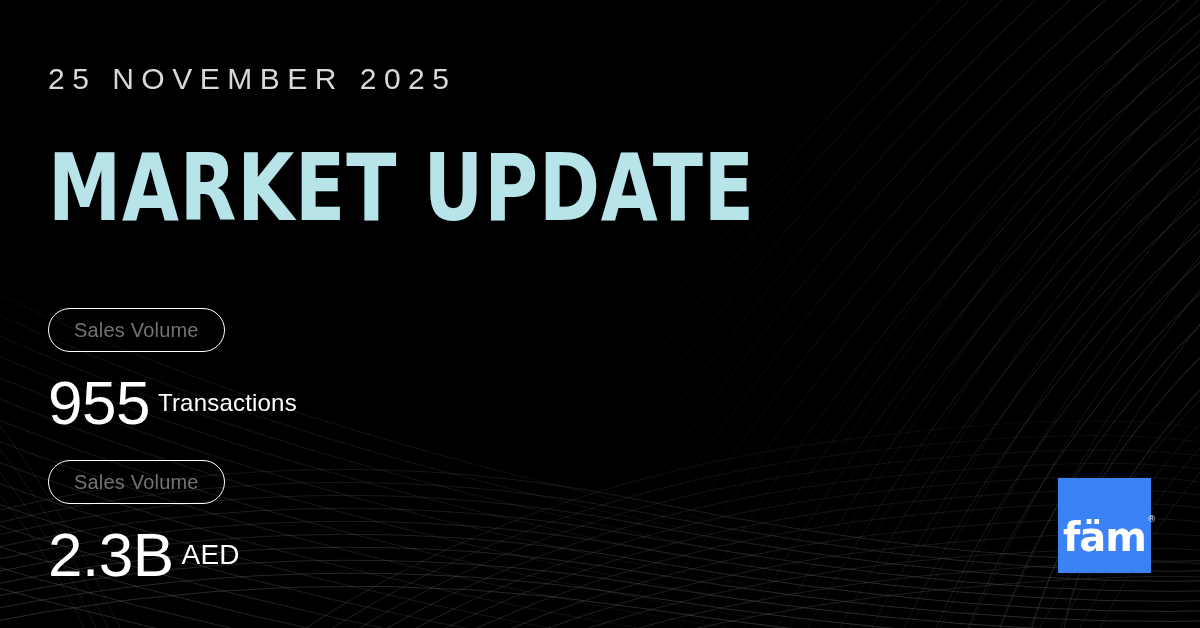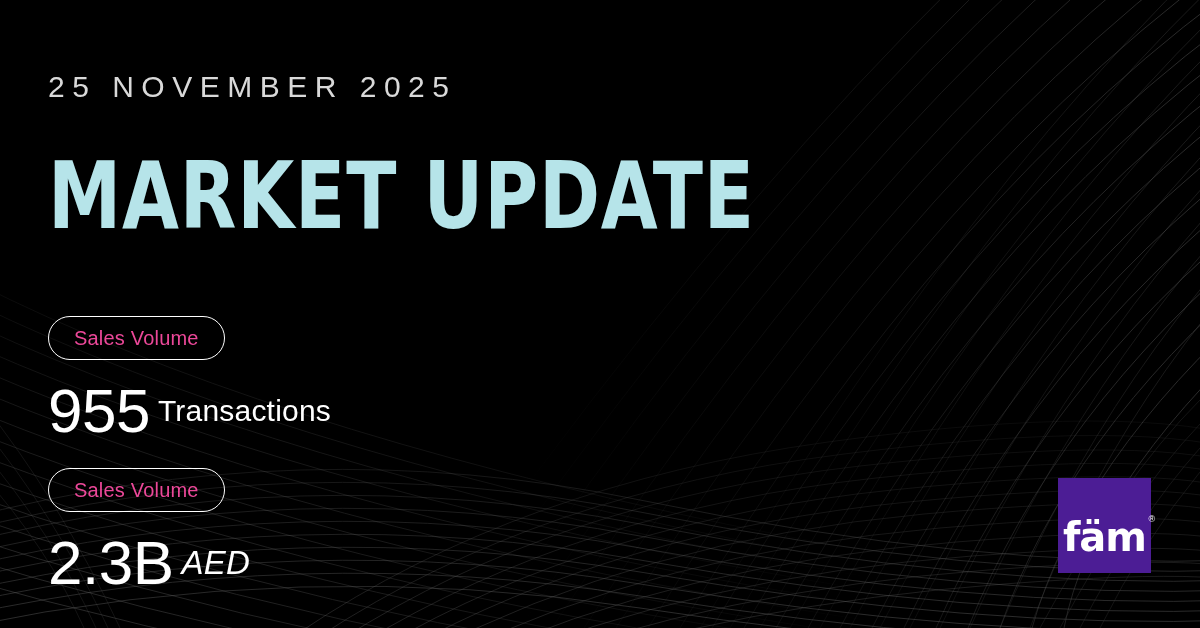--- a/index.html
+++ b/index.html
@@ -22,21 +22,21 @@
   
   .bg-art {
     position:absolute; inset:0;
     width:1200px; height:628px;
     pointer-events:none;
   }
 
   
   .content {
     position:absolute;
-    left:48px; top:8px;
+    left:48px; top:0;
     width:700px; height:556px;
     z-index:5;
   }
 
   .date-line {
     position:absolute;
     left:0; top:62px;
     font-size:30px;
     font-weight:400;
     letter-spacing:7.5px;
@@ -58,21 +58,21 @@
     font-family:"DejaVu Sans", sans-serif;
   }
 
   .pill {
     position:absolute;
     display:inline-flex;
     align-items:center;
     justify-content:center;
     border:1.6px solid #ffffff;
     border-radius:999px;
-    color:#ec4899;
+    color:#737373;
     font-size:20px;
     font-weight:400;
     letter-spacing:0.2px;
     height:44px;
     padding:0 25px;
     white-space:nowrap;
     background:transparent;
   }
   .pill-volume { left:0; top:308px; }
   .pill-value  { left:0; top:460px; }
@@ -88,38 +88,37 @@
   .stat-value  { left:0; top:524px; }
 
   .stat-num {
     font-size:62px;
     line-height:62px;
     font-weight:300;
     letter-spacing:-0.5px;
     color:#ffffff;
   }
   .stat-unit {
-    font-size:30px;
+    font-size:24px;
     line-height:30px;
     font-weight:300;
     letter-spacing:0.2px;
     color:#ffffff;
     margin-left:8px;
   }
   .stat-unit.small-caps {
-    font-size:33px;
-    font-style:italic;
+    font-size:28px;
   }
 
   
   .logo {
     position:absolute;
     left:1058px; top:478px;
     width:93px; height:95px;
-    background:#4c1d95;
+    background:#3b82f6;
     z-index:6;
     display:flex;
     align-items:flex-end;
     justify-content:center;
   }
   .logo-inner {
     position:relative;
     margin-bottom:16px;
   }
   .logo-word {

